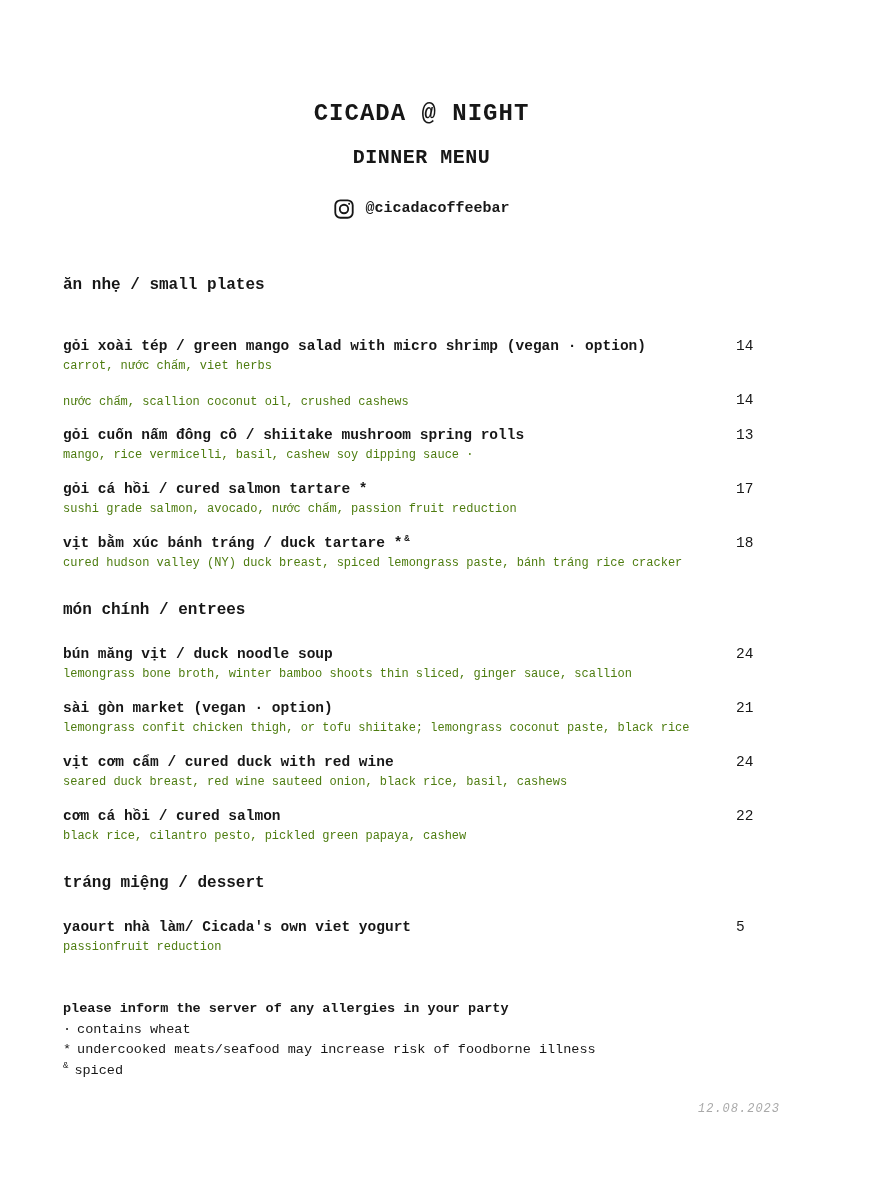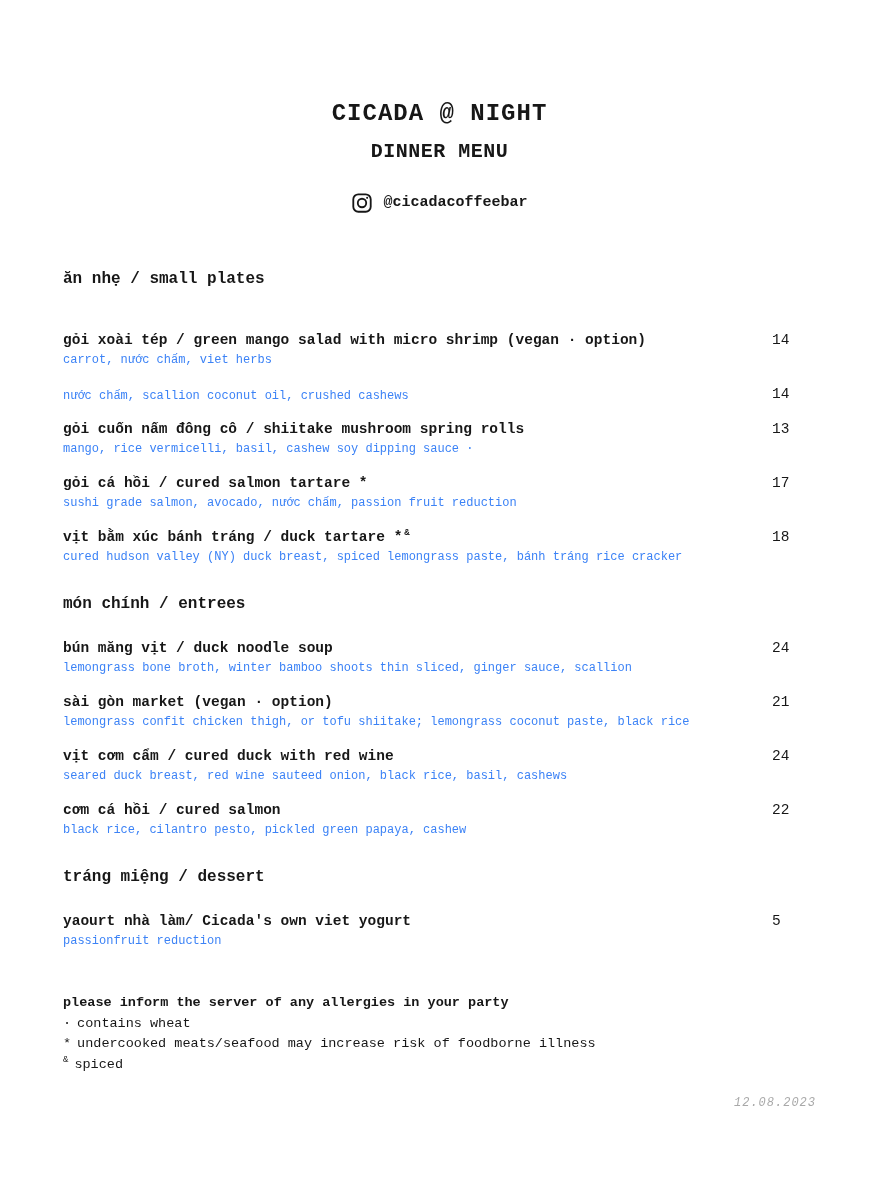--- a/index.html
+++ b/index.html
@@ -6,29 +6,29 @@
   body{
     width:894px;height:1200px;
     background:#ffffff;
     font-family:"Liberation Mono","DejaVu Sans Mono",monospace;
     color:#171717;
     overflow:hidden;
   }
   .page{
     box-sizing:border-box;
     width:894px;height:952px;
-    padding:100px 78px 20px 63px;
+    padding:100px 114px 20px 63px;
   }
   
   .menu-header{text-align:center;}
   .menu-title{
     margin:0;font-size:24px;font-weight:700;letter-spacing:1px;line-height:1.15;
   }
   .menu-subtitle{
-    margin-top:13px;font-size:20px;font-weight:700;letter-spacing:0.5px;line-height:1.05;
+    margin-top:19px;font-size:20px;font-weight:700;letter-spacing:0.5px;line-height:1.05;
   }
   .instagram-row{
     margin-top:30px;display:flex;justify-content:center;align-items:center;gap:10px;
   }
   .instagram-row svg{display:block;}
   .instagram-handle{font-size:15px;font-weight:700;}
   
   .section{margin-top:28px;}
   .section.first{margin-top:55px;}
   .section-header{
@@ -37,21 +37,21 @@
   .section.first .section-header{margin-bottom:42px;}
   .item{
     display:flex;align-items:flex-start;margin-bottom:16px;
   }
   .item-main{flex:1;min-width:0;}
   .item-name{
     font-size:14.5px;font-weight:700;line-height:1.25;white-space:nowrap;
   }
   .item-name sup{font-size:9px;margin-left:2px;}
   .item-desc{
-    margin-top:3px;font-size:12px;font-weight:400;line-height:1.4;white-space:nowrap;color:#3b82f6;
+    margin-top:3px;font-size:12px;font-weight:400;line-height:1.4;white-space:nowrap;color:#4d7c0f;
   }
   .item-price{
     width:44px;font-size:14.5px;font-weight:400;line-height:1.25;flex:none;
   }
   
   .footer{margin-top:43px;}
   .allergy-notice{font-size:13.5px;font-weight:700;line-height:1.55;}
   .footnote{font-size:13.5px;line-height:1.5;}
   .footnote .marker{margin-right:6px;}
   .footnote sup{font-size:9px;margin-right:6px;}

